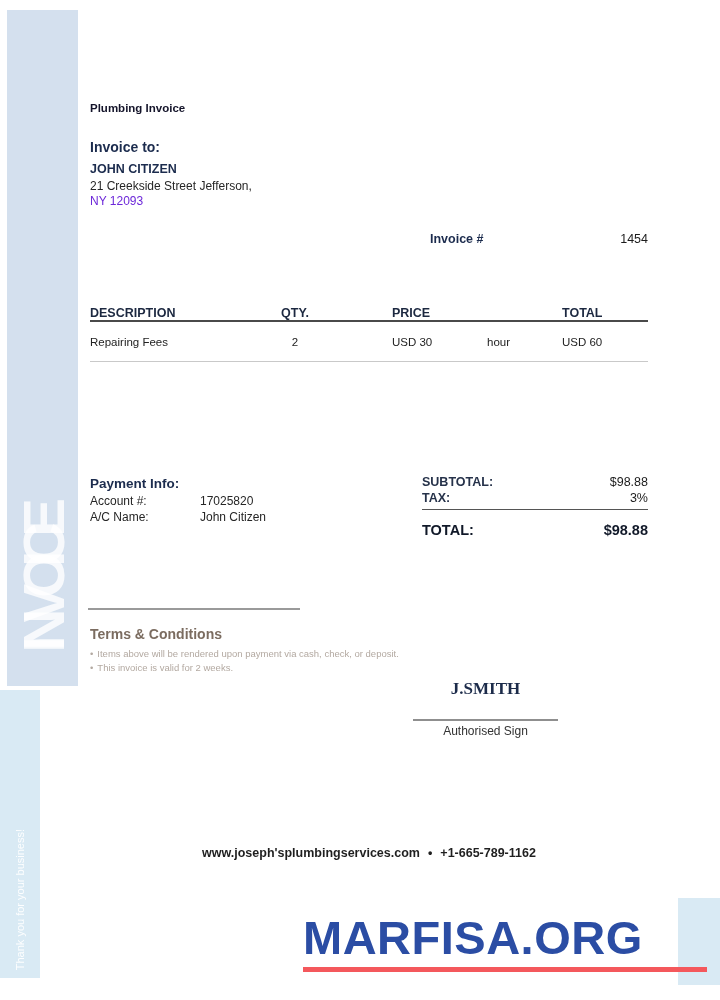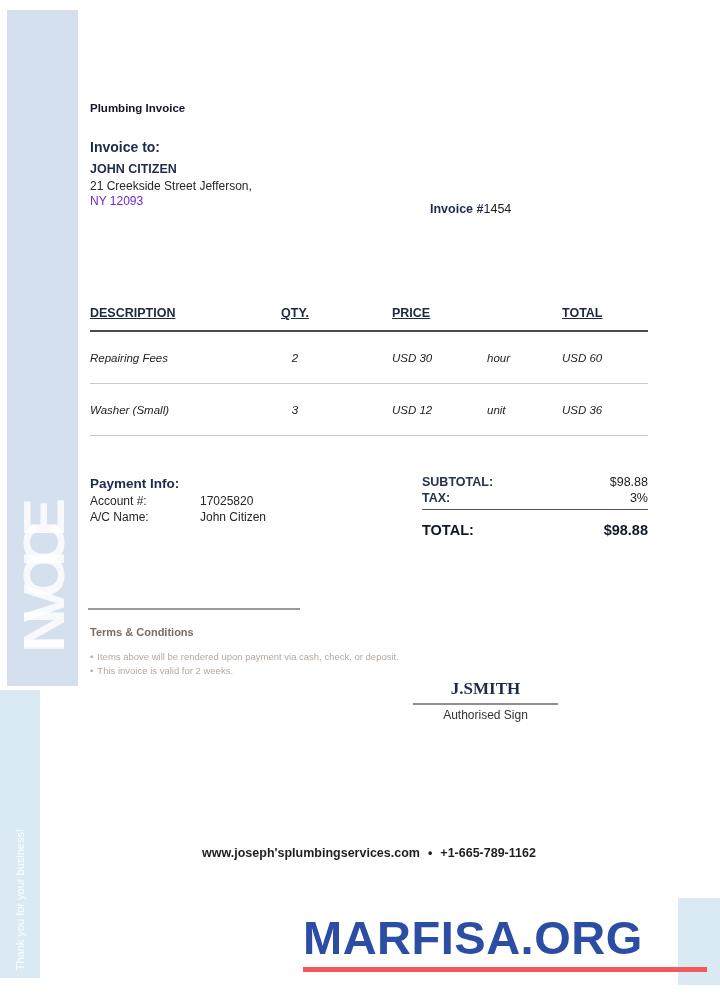--- a/index.html
+++ b/index.html
@@ -65,74 +65,72 @@
     position: absolute; left: 90px; top: 162px;
     font-size: 12.5px; font-weight: bold; color: #1c2c4e;
   }
   .bill-to-addr1 { position: absolute; left: 90px; top: 179px; font-size: 12px; color: #262626; }
   .bill-to-addr2 { position: absolute; left: 90px; top: 194px; font-size: 12px; color: #6d28d9; }
 
   .meta {
     position: absolute; left: 430px; top: 202px; width: 218px;
     font-size: 12.5px;
   }
-  .meta-row { display: flex; justify-content: flex-start; line-height: 15px; }
+  .meta-row { display: flex; justify-content: space-between; line-height: 15px; margin-top: 30px; }
   .meta-label { font-weight: bold; color: #1c2c4e; }
   .meta-value { color: #1c1c1c; text-align: right; }
 
   
   .items {
     position: absolute; left: 90px; top: 306px; width: 558px;
     font-size: 11.5px; color: #222;
   }
   .tr {
     display: grid;
     grid-template-columns: 170px 70px 132px 100px 1fr;
     align-items: center;
   }
   .tr .c-qty  { text-align: center; }
   .tr .c-price{ padding-left: 62px; }
   .tr .c-unit { padding-left: 25px; }
   .thead {
     font-size: 12.5px; font-weight: bold; color: #1c2840;
-    padding-bottom: 10px;
     border-bottom: 2px solid #4a4a4a;
-    text-decoration: underline;
-  }
-  .item-row { height: 52px; border-bottom: 1.5px solid #c9c9c9; font-style: italic; }
+  }
+  .item-row { height: 40px; border-bottom: 1.5px solid #c9c9c9; }
 
   
   .payment { position: absolute; left: 90px; top: 476px; font-size: 12px; color: #262626; }
   .payment-heading { font-size: 13.5px; font-weight: bold; color: #1c2c4e; margin-bottom: 2px; }
   .payment-row { display: flex; line-height: 16px; }
   .payment-label { width: 110px; }
 
   .totals { position: absolute; left: 422px; top: 474px; width: 226px; font-size: 12.5px; }
   .totals-row { display: flex; justify-content: space-between; line-height: 16px; color: #1c1c1c; text-align: right; }
   .totals-row .t-label { font-weight: bold; color: #26324a; }
   .totals-sep { border-bottom: 1.5px solid #555; margin-top: 3px; }
   .grand { margin-top: 12px; font-size: 14.5px; font-weight: bold; }
   .grand .t-label, .grand .t-value { color: #101828; }
 
   
   .terms-rule {
     position: absolute; left: 88px; top: 608px;
     width: 212px; height: 2px; background: #9a9a9a;
   }
   .terms { position: absolute; left: 90px; top: 626px; width: 360px; }
-  .terms-heading { font-size: 11px; font-weight: bold; color: #7b6c60; margin-bottom: 12px; }
+  .terms-heading { font-size: 14px; font-weight: bold; color: #7b6c60; margin-bottom: 5px; }
   .terms-item { font-size: 9.5px; color: #b3a9a1; line-height: 14px; }
   .terms-item .bullet { margin-right: 4px; }
 
   
   .signature { position: absolute; left: 413px; top: 679px; width: 145px; text-align: center; }
   .sig-name {
     font-family: "Liberation Serif", serif;
     font-size: 17px; font-weight: bold; color: #1c2b4a;
-    padding-bottom: 4px; border-bottom: 2px solid #8f8f8f;
+    padding-bottom: 20px; border-bottom: 2px solid #8f8f8f;
   }
   .sig-caption { font-size: 12px; color: #333; margin-top: 3px; }
 
   
   .contact {
     position: absolute; left: 90px; top: 846px; width: 558px;
     text-align: center;
     font-size: 12.5px; font-weight: bold; color: #1f1f1f;
   }
   .contact .sep { margin: 0 8px; color: #1f1f1f; }
@@ -180,27 +178,20 @@
       <div class="c-unit"></div>
       <div class="c-total">TOTAL</div>
     </div>
     <div class="tr item-row">
       <div class="c-desc">Repairing Fees</div>
       <div class="c-qty">2</div>
       <div class="c-price">USD 30</div>
       <div class="c-unit">hour</div>
       <div class="c-total">USD 60</div>
     </div>
-    <div class="tr item-row">
-      <div class="c-desc">Washer (Small)</div>
-      <div class="c-qty">3</div>
-      <div class="c-price">USD 12</div>
-      <div class="c-unit">unit</div>
-      <div class="c-total">USD 36</div>
-    </div>
   </div>
 
   <div class="payment">
     <div class="payment-heading">Payment Info:</div>
     <div class="payment-row">
       <span class="payment-label">Account #:</span>
       <span class="payment-value">17025820</span>
     </div>
     <div class="payment-row">
       <span class="payment-label">A/C Name:</span>

